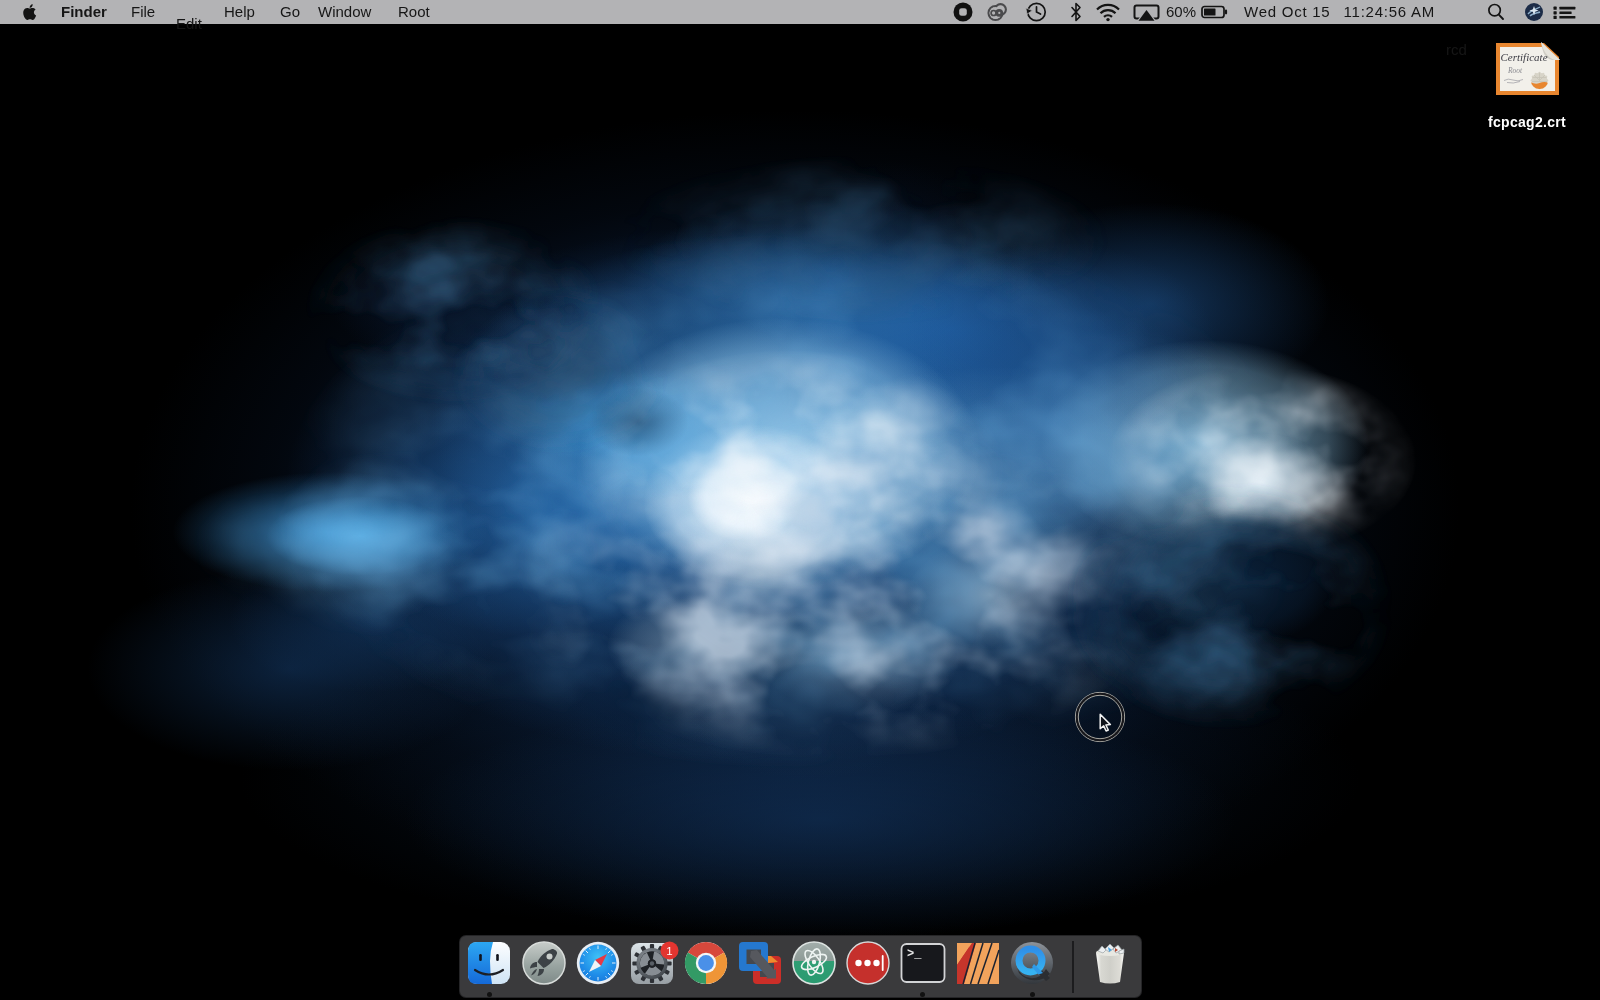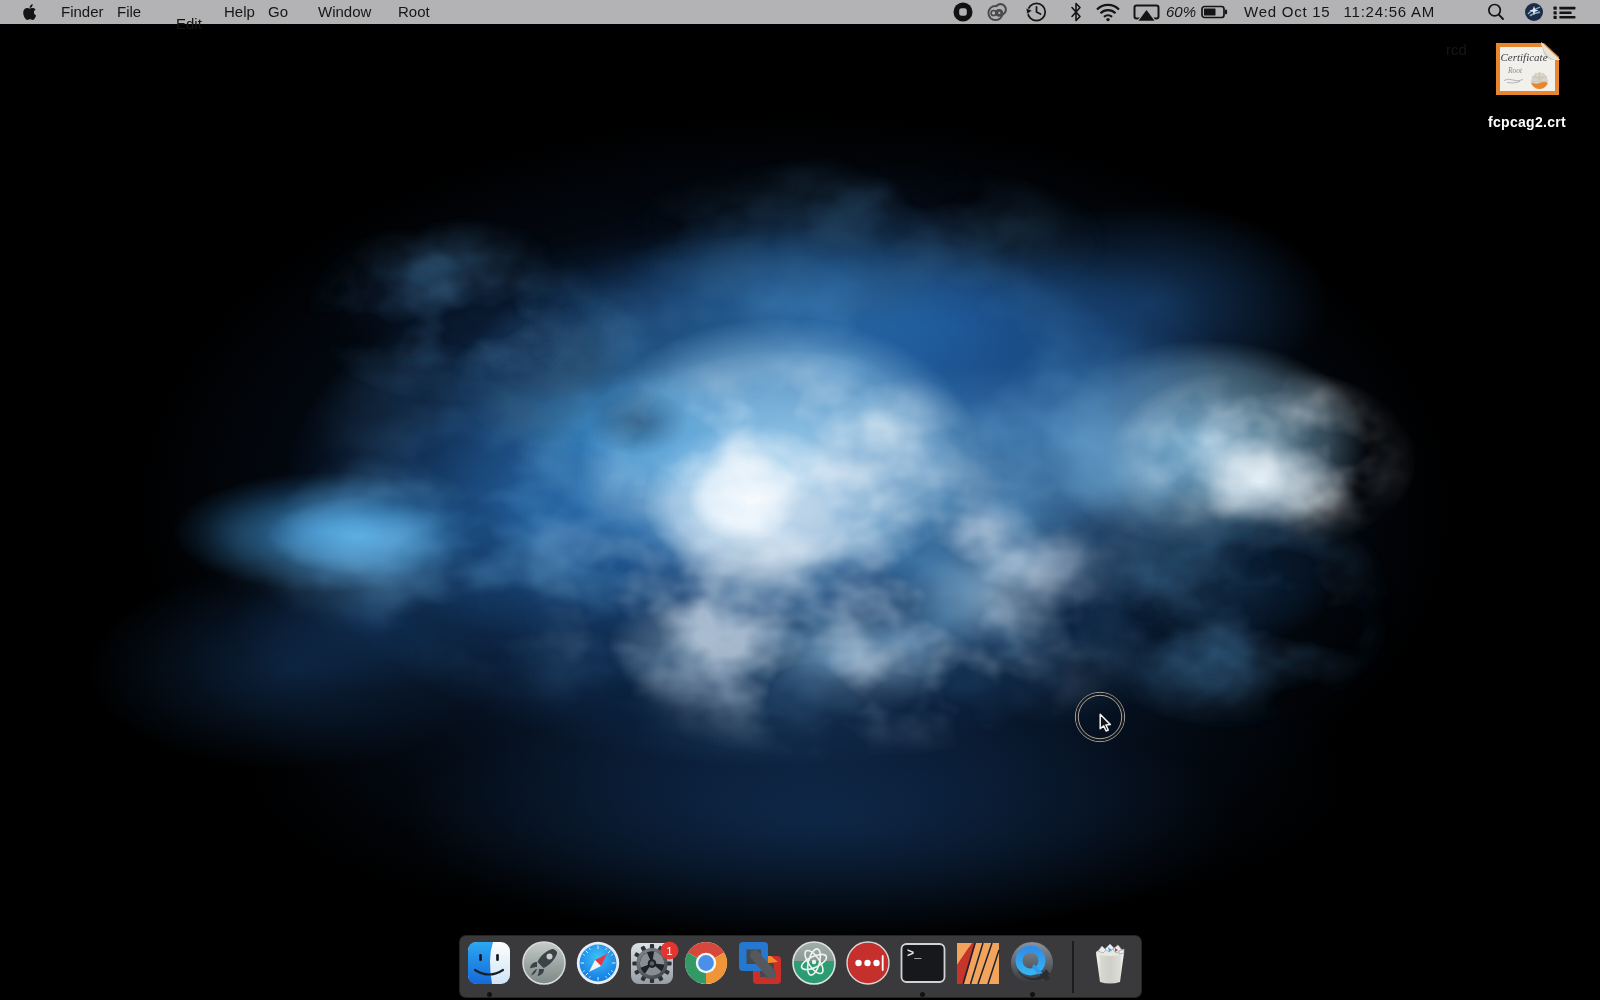--- a/index.html
+++ b/index.html
@@ -121,25 +121,25 @@
     <ellipse cx="1262" cy="460" rx="155" ry="95" fill="url(#soft)" filter="url(#puffWhite)" opacity="0.85"></ellipse>
     <ellipse cx="455" cy="310" rx="150" ry="95" fill="url(#soft)" filter="url(#puffDark)" opacity="0.9"></ellipse>
     <ellipse cx="560" cy="370" rx="110" ry="85" fill="url(#soft)" filter="url(#puffDark)" opacity="0.8"></ellipse>
     <ellipse cx="1230" cy="605" rx="165" ry="125" fill="url(#soft)" filter="url(#puffDark)" opacity="0.95"></ellipse>
     <ellipse cx="860" cy="240" rx="250" ry="85" fill="url(#soft)" filter="url(#puffDark)" opacity="0.55"></ellipse>
   </svg>
   <div id="menubar">
     <svg class="micon" style="left:23px;" width="15" height="24" viewBox="0 0 15 24">
       <path fill="#141414" d="M10.9 12.6c0-2 1.6-3 1.7-3.1-0.9-1.4-2.4-1.6-2.9-1.6-1.2-0.1-2.4 0.7-3 0.7-0.6 0-1.6-0.7-2.6-0.7-1.3 0-2.6 0.8-3.2 2-1.4 2.4-0.4 6 1 8 0.7 1 1.5 2.1 2.5 2 1 0 1.4-0.6 2.6-0.6 1.2 0 1.5 0.6 2.6 0.6 1.1 0 1.8-1 2.4-2 0.8-1.1 1.1-2.2 1.1-2.3-0.1 0-2.2-0.9-2.2-3zM8.9 6.7c0.5-0.7 0.9-1.6 0.8-2.5-0.8 0-1.7 0.5-2.3 1.2-0.5 0.6-0.9 1.5-0.8 2.4 0.9 0.1 1.8-0.4 2.3-1.1z"></path>
     </svg>
-    <span class="mitem" style="left:61px; font-weight:normal;">Finder</span>
-    <span class="mitem" style="left:117px;">File</span>
+    <span class="mitem" style="left:61px; font-weight:bold;">Finder</span>
+    <span class="mitem" style="left:131px;">File</span>
     <span class="mitem" style="left:176px;margin-top:12px;">Edit</span>
     <span class="mitem" style="left:224px;">Help</span>
-    <span class="mitem" style="left:268px;">Go</span>
+    <span class="mitem" style="left:280px;">Go</span>
     <span class="mitem" style="left:318px;">Window</span>
     <span class="mitem" style="left:398px;">Root</span>
 
     <svg class="micon" style="left:952px;" width="22" height="24" viewBox="0 0 22 24">
       <circle cx="11" cy="12" r="9.5" fill="#111"></circle>
       <rect x="7.2" y="8.2" width="7.6" height="7.6" rx="2.4" fill="#b3b3b5"></rect>
     </svg>
     <svg class="micon" style="left:986px;" width="22" height="24" viewBox="0 0 22 24">
       <circle cx="9.5" cy="13" r="7" fill="#b3b3b5" stroke="#4a4a4c" stroke-width="2.1"></circle>
       <circle cx="14.5" cy="9.5" r="5.4" fill="#b3b3b5" stroke="#4a4a4c" stroke-width="2.1"></circle>
@@ -160,21 +160,21 @@
       <path d="M2 9.5 A15.5 15.5 0 0 1 24 9.5" fill="none" stroke="#141414" stroke-width="2.2"></path>
       <path d="M5.5 13.2 A10.5 10.5 0 0 1 20.5 13.2" fill="none" stroke="#141414" stroke-width="2.2"></path>
       <path d="M9 16.9 A5.7 5.7 0 0 1 17 16.9" fill="none" stroke="#141414" stroke-width="2.2"></path>
       <circle cx="13" cy="19.6" r="1.7" fill="#141414"></circle>
     </svg>
     <svg class="micon" style="left:1133px;" width="27" height="24" viewBox="0 0 27 24">
       <rect x="1.5" y="5.5" width="24" height="13" rx="2" fill="none" stroke="#141414" stroke-width="2"></rect>
       <path d="M13.5 10 L21.5 20.7 L5.5 20.7 Z" fill="#141414" stroke="#b3b3b5" stroke-width="2.2"></path>
       <path d="M13.5 10 L21.5 20.7 L5.5 20.7 Z" fill="#141414"></path>
     </svg>
-    <span class="mitem" style="left:1166px;font-style:italic;">60%</span>
+    <span class="mitem" style="left:1166px;">60%</span>
     <svg class="micon" style="left:1201px;" width="27" height="24" viewBox="0 0 27 24">
       <rect x="1" y="6.5" width="22" height="11" rx="2.5" fill="none" stroke="#141414" stroke-width="1.7"></rect>
       <rect x="3" y="8.4" width="11.5" height="7.2" rx="0.5" fill="#141414"></rect>
       <rect x="23.9" y="9.6" width="2.2" height="4.8" rx="1.1" fill="#141414"></rect>
     </svg>
     <span class="mitem" style="left:1244px; letter-spacing:0.75px;">Wed Oct 15  11:24:56 AM</span>
     <span class="mitem" style="left:1446px;margin-top:38px;">rcd</span>
     <svg class="micon" style="left:1486px;" width="20" height="24" viewBox="0 0 20 24">
       <circle cx="8.6" cy="10.2" r="5.7" fill="none" stroke="#141414" stroke-width="1.7"></circle>
       <path d="M12.8 14.6 L17 19" stroke="#141414" stroke-width="1.9" stroke-linecap="round"></path>

